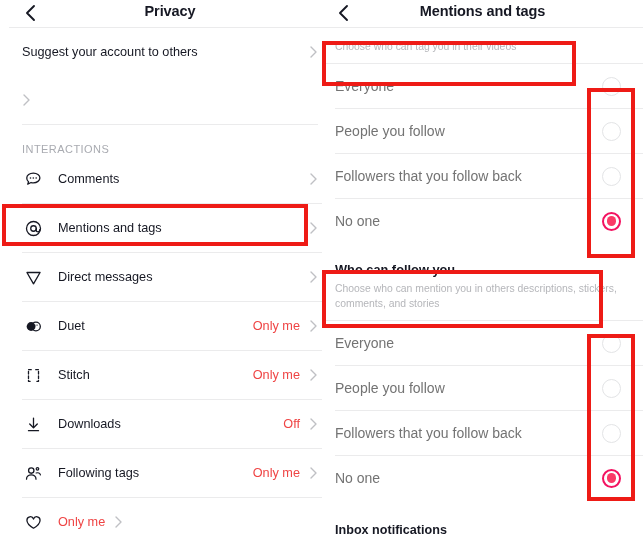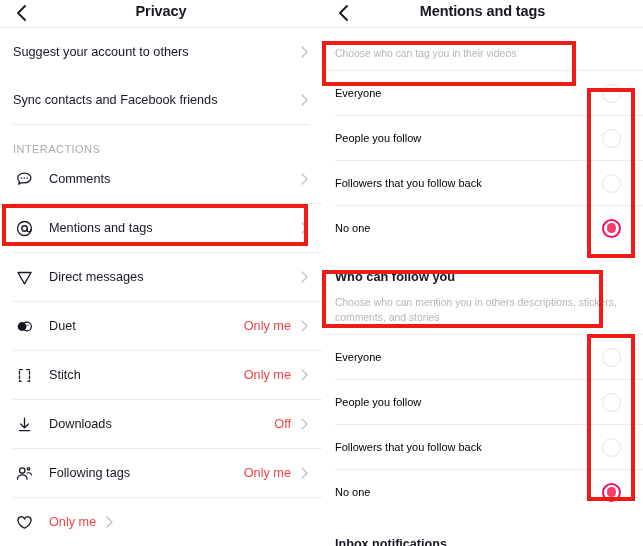--- a/index.html
+++ b/index.html
@@ -20,21 +20,21 @@
   }
 
   
   .panel {
     position: absolute;
     top: 0;
     height: 546px;
     background: #ffffff;
     overflow: hidden;
   }
-  #panel-left  { left: 0px;   width: 322px; }
+  #panel-left  { left: 0px;   width: 322px; padding-left: 9px; }
   #panel-right { left: 322px; width: 321px; }
 
   
   .nav-header {
     position: relative;
     height: 28px;
     background: #ffffff;
   }
   .nav-title {
     position: absolute;
@@ -137,35 +137,35 @@
   .group-title {
     font-size: 12.8px;
     font-weight: bold;
     color: #161823;
     line-height: 18px;
   }
   .group-sub {
     font-size: 10.4px;
     color: #b5b6ba;
     line-height: 15px;
-    margin-top: 9px;
+    margin-top: 2px;
   }
 
   .orow {
     position: relative;
     display: flex;
     align-items: center;
     height: 44px;
     padding: 0 22px 0 13px;
     box-sizing: border-box;
     background: #ffffff;
   }
   .orow .olbl {
-    font-size: 11px;
-    color: #000000;
+    font-size: 14px;
+    color: #737373;
     flex: 1 1 auto;
   }
   .radio {
     width: 19px;
     height: 19px;
     border-radius: 50%;
     box-sizing: border-box;
     border: 1.4px solid #e3e4e6;
     background: #ffffff;
     flex: 0 0 19px;
@@ -224,21 +224,20 @@
     <div class="srow noicon">
       <div class="lbl">Suggest your account to others</div>
       <div class="chev">
         <svg width="9" height="14" viewBox="0 0 9 14" aria-hidden="true">
           <polyline points="2,2 7,7 2,12" fill="none" stroke="currentColor" stroke-width="1.4" stroke-linecap="round" stroke-linejoin="round"></polyline>
         </svg>
       </div>
     </div>
 
     <div class="srow noicon">
-      <div class="lbl">Sync contacts and Facebook friends</div>
       <div class="chev">
         <svg width="9" height="14" viewBox="0 0 9 14" aria-hidden="true">
           <polyline points="2,2 7,7 2,12" fill="none" stroke="currentColor" stroke-width="1.4" stroke-linecap="round" stroke-linejoin="round"></polyline>
         </svg>
       </div>
     </div>
 
     <div class="divider inset-right"></div>
 
     <div class="section-head">INTERACTIONS</div>

